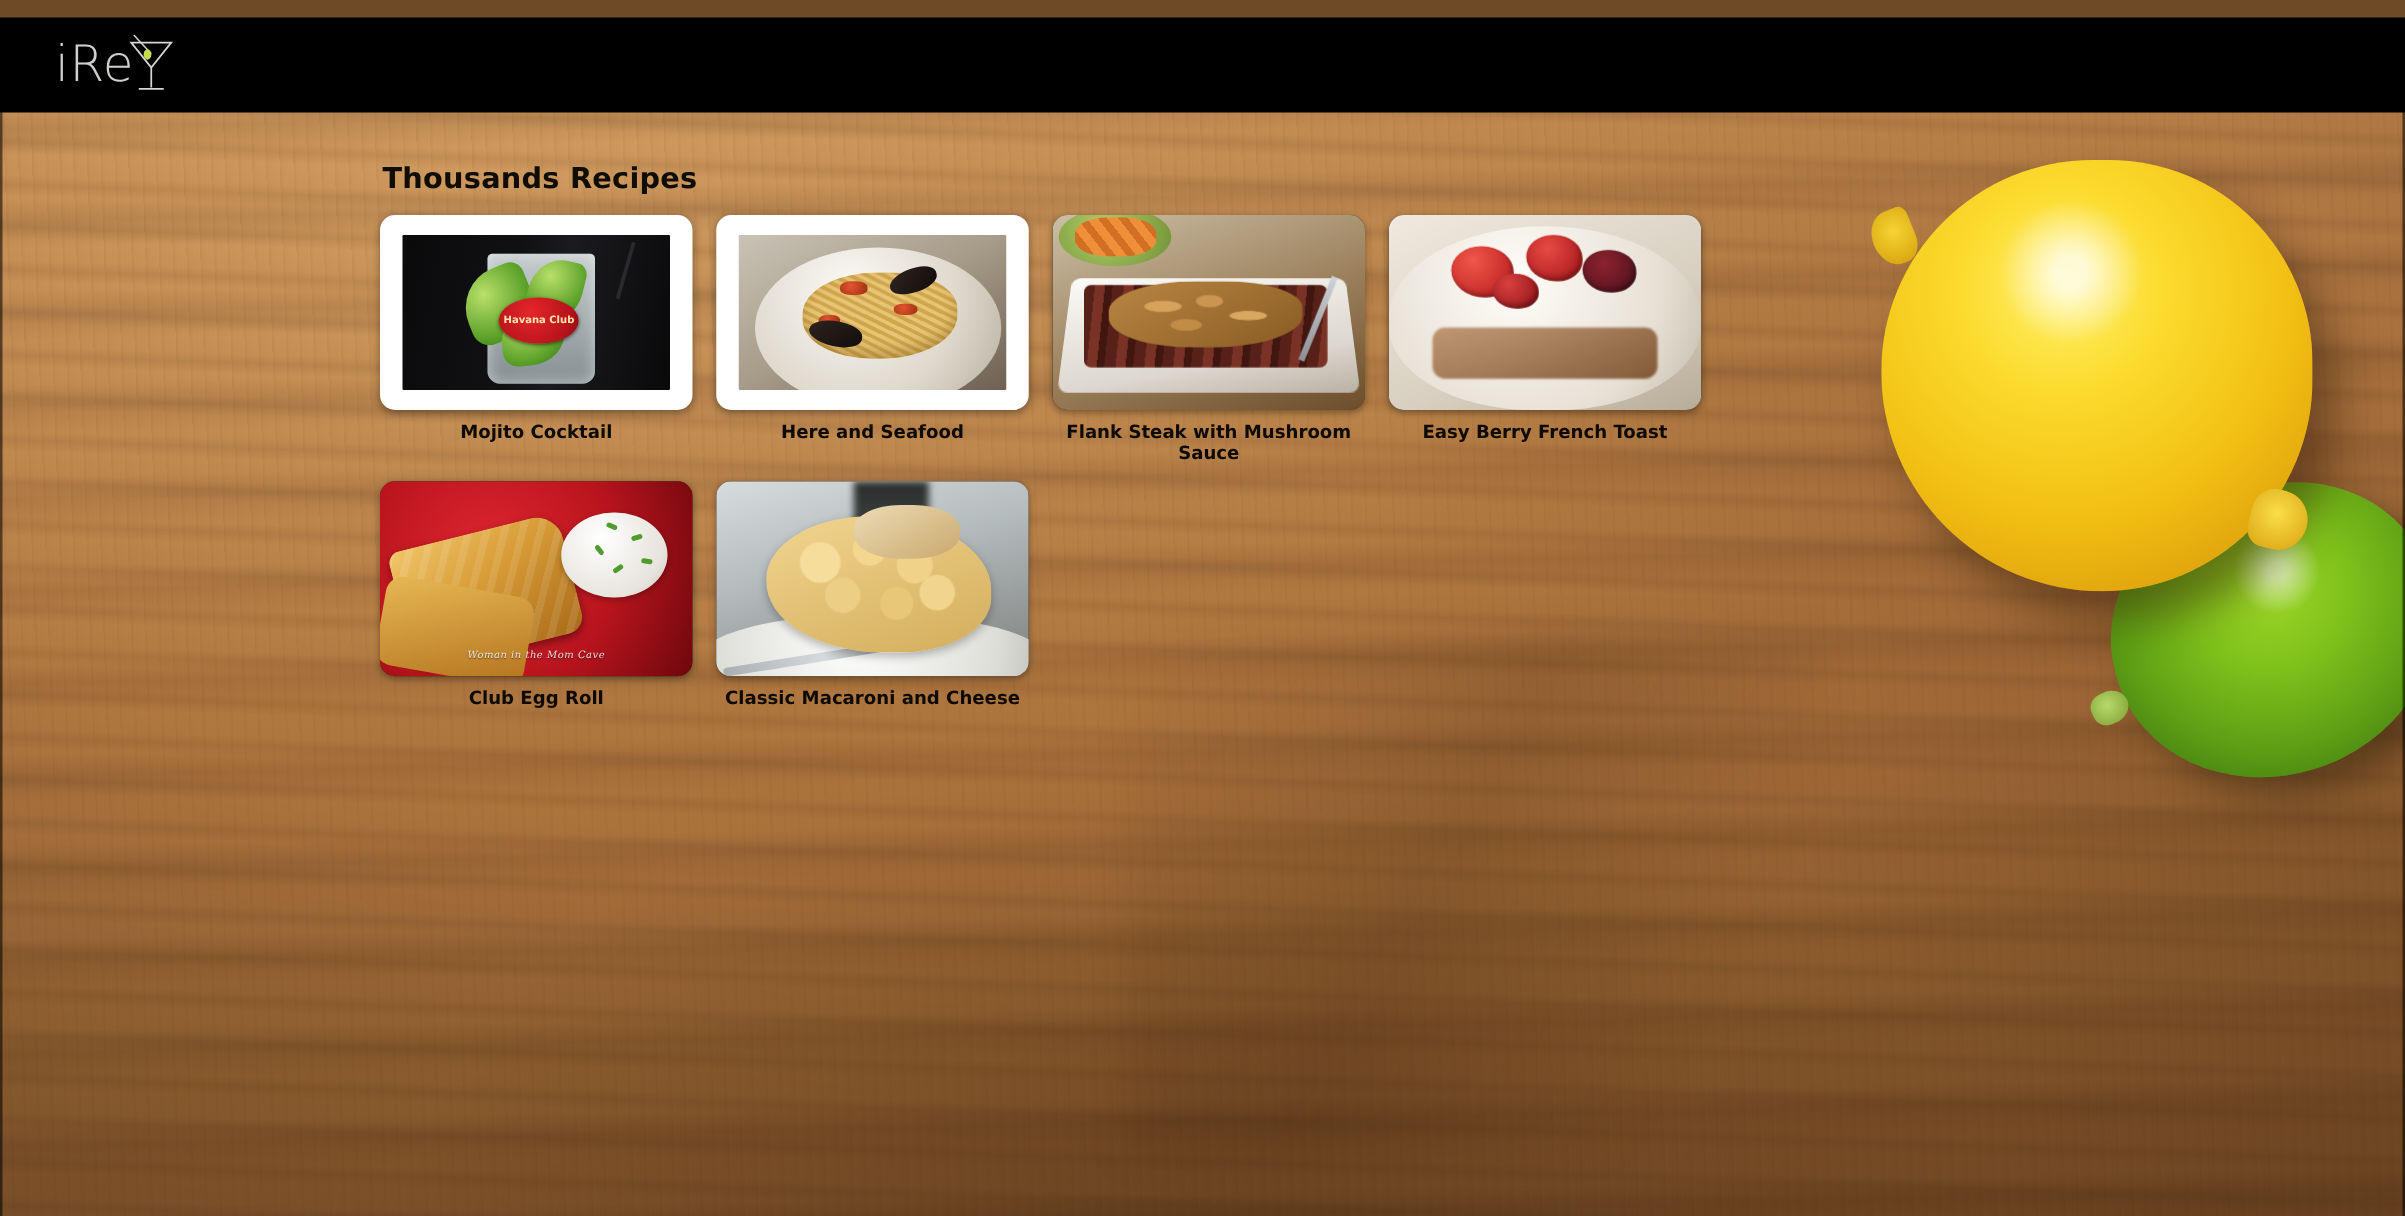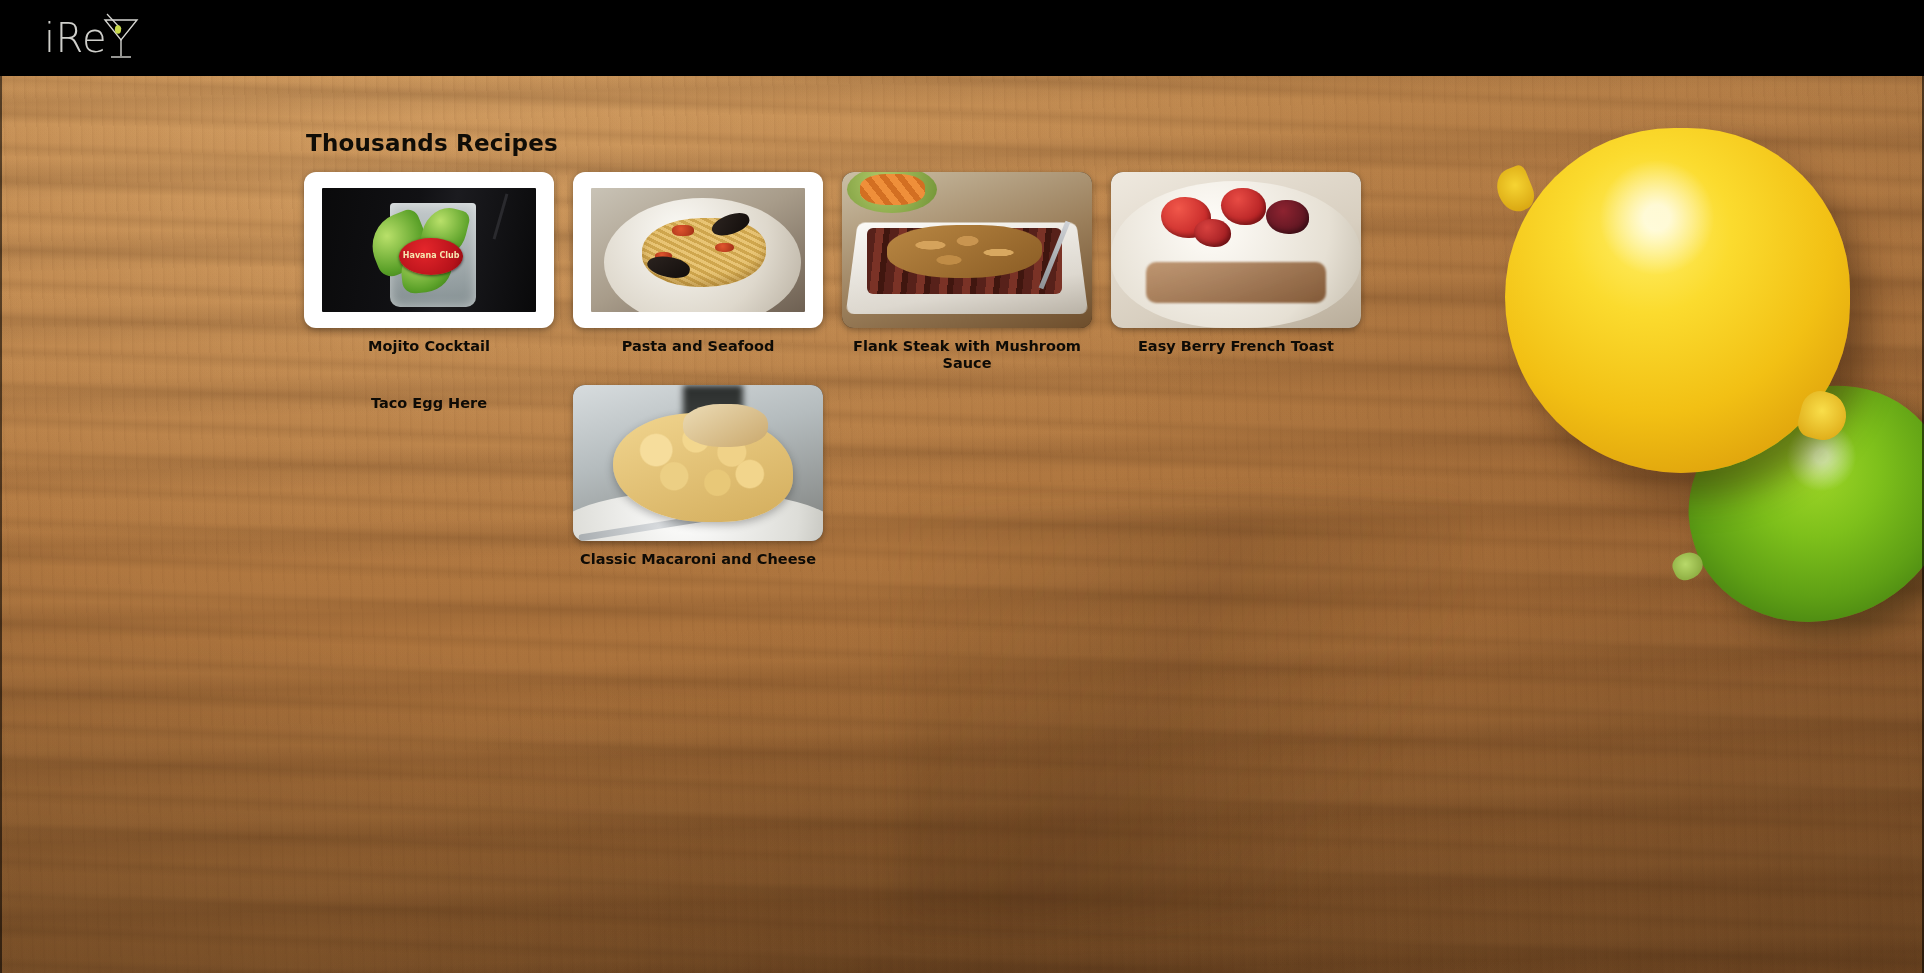--- a/index.html
+++ b/index.html
@@ -70,21 +70,21 @@
     left: 900px; top: 430px;
     width: 560px; height: 420px;
     background: linear-gradient(118deg, rgba(60,34,14,0.0) 0%, rgba(60,34,14,0.20) 45%, rgba(60,34,14,0.0) 80%);
     filter: blur(14px);
     pointer-events: none;
   }
 
   
   #topbar {
     position: absolute;
-    left: 0; top: 0;
+    left: 0; top: 14px;
     width: 1924px; height: 76px;
     background: #000000;
     z-index: 40;
   }
   #logo {
     position: absolute;
     left: 44px; top: 8px;
     height: 60px;
     display: flex;
     align-items: center;
@@ -613,21 +613,21 @@
             <div class="photo art-pasta">
               <div class="plate"></div>
               <div class="noodles"></div>
               <div class="tom1"></div>
               <div class="tom2"></div>
               <div class="tom3"></div>
               <div class="mus1"></div>
               <div class="mus2"></div>
             </div>
           </div>
-          <div class="card-label">Pasta and Seafood</div>
+          <div class="card-label">Here and Seafood</div>
         </div>
         <div class="card">
           <div class="thumb">
             <div class="photo art-steak">
               <div class="bowl"></div>
               <div class="carrots"></div>
               <div class="platter"></div>
               <div class="meat"></div>
               <div class="shroom"></div>
               <div class="fork"></div>
@@ -643,21 +643,34 @@
               <div class="syrup"></div>
               <div class="berry1"></div>
               <div class="berry2"></div>
               <div class="berry3"></div>
               <div class="berry4"></div>
             </div>
           </div>
           <div class="card-label">Easy Berry French Toast</div>
         </div>
         <div class="card">
-          <div class="card-label">Taco Egg Here</div>
+          <div class="thumb">
+            <div class="photo art-tacoroll">
+              <div class="roll"></div>
+              <div class="roll2"></div>
+              <div class="cream"></div>
+              <div class="chive ch1"></div>
+              <div class="chive ch2"></div>
+              <div class="chive ch3"></div>
+              <div class="chive ch4"></div>
+              <div class="chive ch5"></div>
+              <div class="watermark">Woman in the Mom Cave</div>
+            </div>
+          </div>
+          <div class="card-label">Club Egg Roll</div>
         </div>
         <div class="card">
           <div class="thumb">
             <div class="photo art-mac">
               <div class="bg-dark"></div>
               <div class="plate"></div>
               <div class="fork"></div>
               <div class="pile"></div>
               <div class="crust"></div>
             </div>

